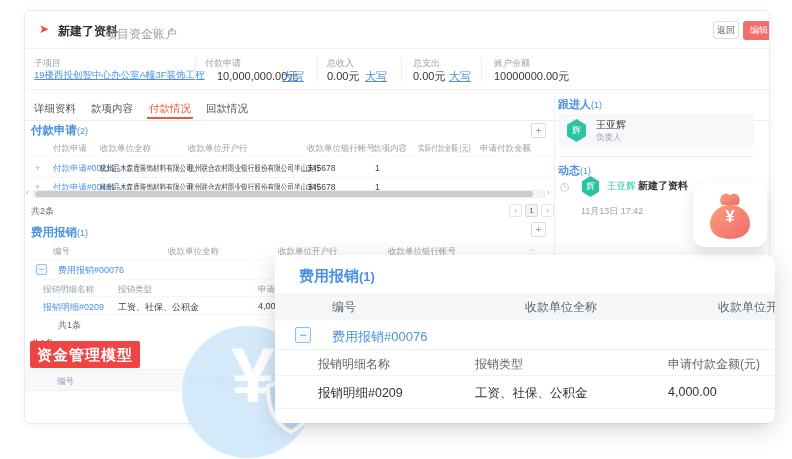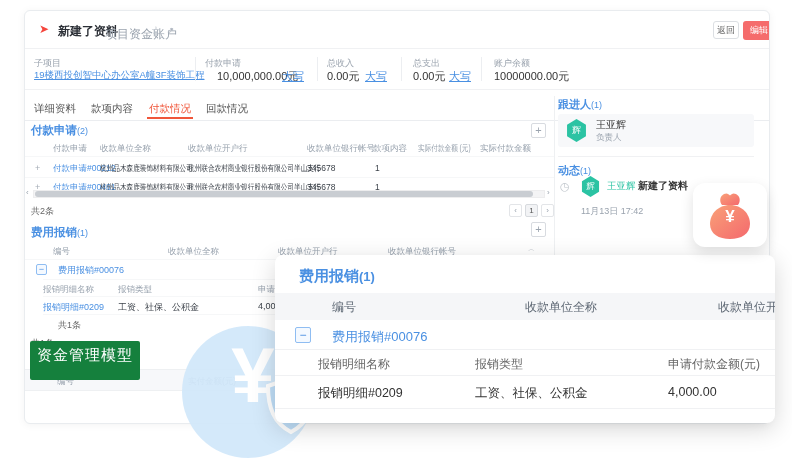--- a/index.html
+++ b/index.html
@@ -76,22 +76,22 @@
   .bag-card { position:absolute; left:693px; top:183px; width:74px; height:64px; background:#fff;
     border-radius:12px; box-shadow:0 5px 14px rgba(0,0,0,.12); z-index:50; }
 
   
   .wm-circle { position:absolute; left:182px; top:326px; width:132px; height:132px; border-radius:50%;
     background:rgba(209,231,250,.93); z-index:20; }
   .wm-yen { position:absolute; left:203px; top:330px; width:100px; text-align:center;
     font-size:78px; font-weight:bold; color:#fff; z-index:21; }
 
   
-  .caption { position:absolute; left:30px; top:341px; width:110px; height:39px; background:#15803d;
-    color:#fff; font-size:15px; font-weight:normal; text-align:center; line-height:27px;
+  .caption { position:absolute; left:30px; top:341px; width:110px; height:27px; background:#ef4444;
+    color:#fff; font-size:15px; font-weight:bold; text-align:center; line-height:27px;
     border-radius:2px; z-index:30; letter-spacing:1px; }
 
   
   .popup { position:absolute; left:275px; top:255px; width:500px; height:168px; background:#fff;
     border-radius:8px; box-shadow:0 6px 24px rgba(0,0,0,.16); z-index:40; overflow:hidden; }
   .pp-title { left:24px; top:12px; font-size:15px; font-weight:bold; color:#4a90e2; }
   .pp-head { left:0; top:38px; width:100%; height:27px; background:#f5f6f8; }
   .pp-th { font-size:12px; color:#5d6773; top:6px; }
   .pp-row { left:0; top:65px; width:100%; height:30px; border-bottom:1px solid #f0f1f3; }
   .pp-sub { left:0; top:95px; width:100%; height:26px; border-bottom:1px solid #f0f1f3; }
@@ -147,21 +147,21 @@
   <div>
     <span class="abs sec-title nw" style="left:6px; top:112px"><span>付款申请</span><span style="font-weight:normal; font-size:9px">(2)</span></span>
     <div class="abs plus-box" style="left:506px; top:112px">+</div>
 
     <span class="abs th nw" style="left:28px; top:132px">付款申请</span>
     <span class="abs th nw" style="left:75px; top:132px">收款单位全称</span>
     <span class="abs th nw" style="left:163px; top:132px">收款单位开户行</span>
     <span class="abs th nw" style="left:282px; top:132px">收款单位银行帐号</span>
     <span class="abs th nw" style="left:348px; top:132px">款项内容</span>
     <span class="abs th nw squeeze" style="left:393px; top:132px">实际付款金额 (元)</span>
-    <span class="abs th nw" style="left:455px; top:132px">实际付款金额</span>
+    <span class="abs th nw" style="left:455px; top:132px">申请付款金额</span>
     <div class="abs rowline" style="top:145px"></div>
 
     <div>
       <span class="abs expand" style="left:10px; top:152px">+</span>
       <span class="abs td link nw" style="left:28px; top:152px">付款申请#00212</span>
       <span class="abs td nw squeeze" style="left:75px; top:152px">杭州品木森鹿装饰材料有限公司</span>
       <span class="abs td nw squeeze" style="left:163px; top:152px">杭州联合农村商业银行股份有限公司半山支行</span>
       <span class="abs td nw" style="left:282px; top:152px">345678</span>
       <span class="abs td nw" style="left:350px; top:152px">1</span>
     </div>

